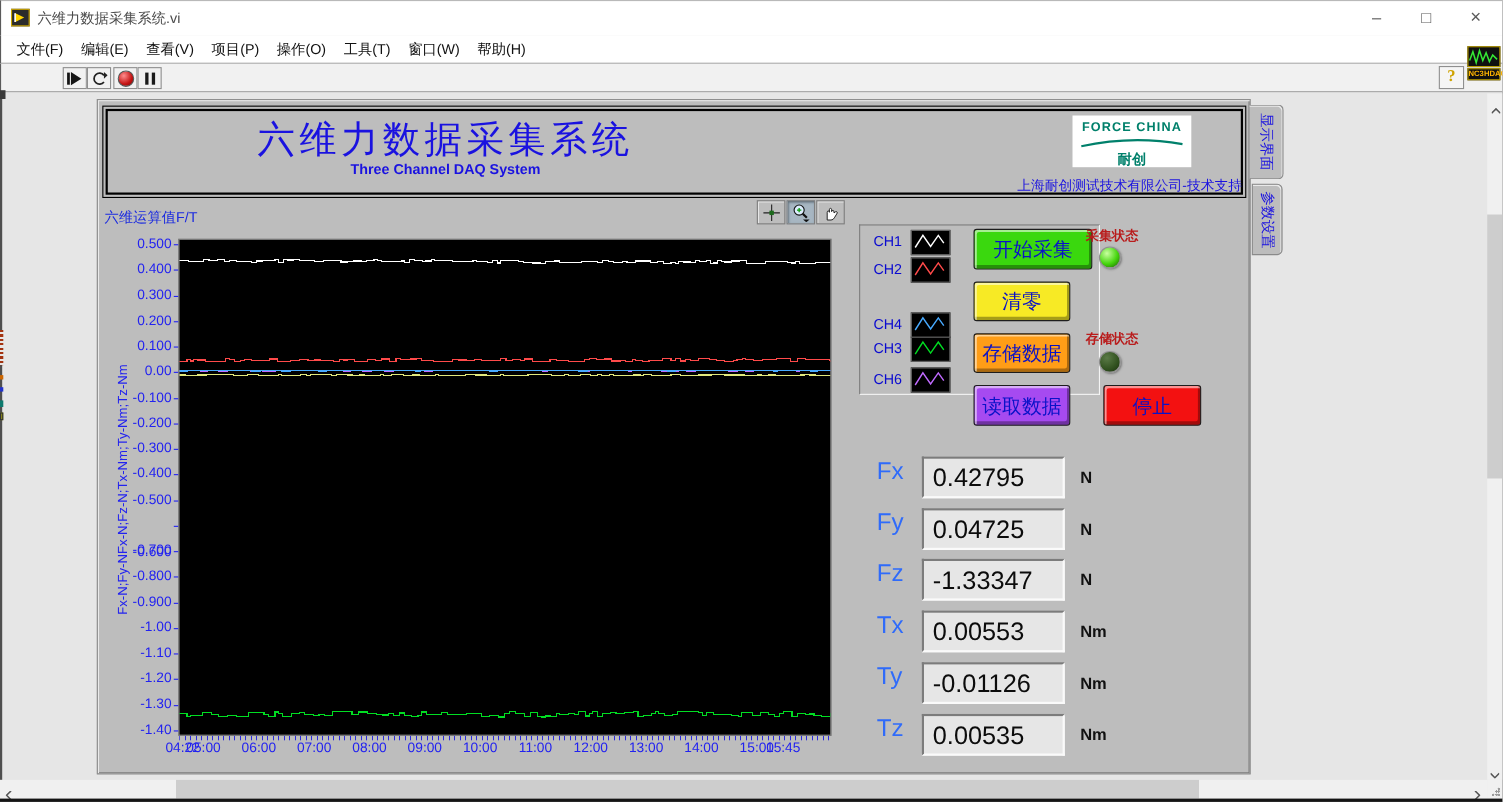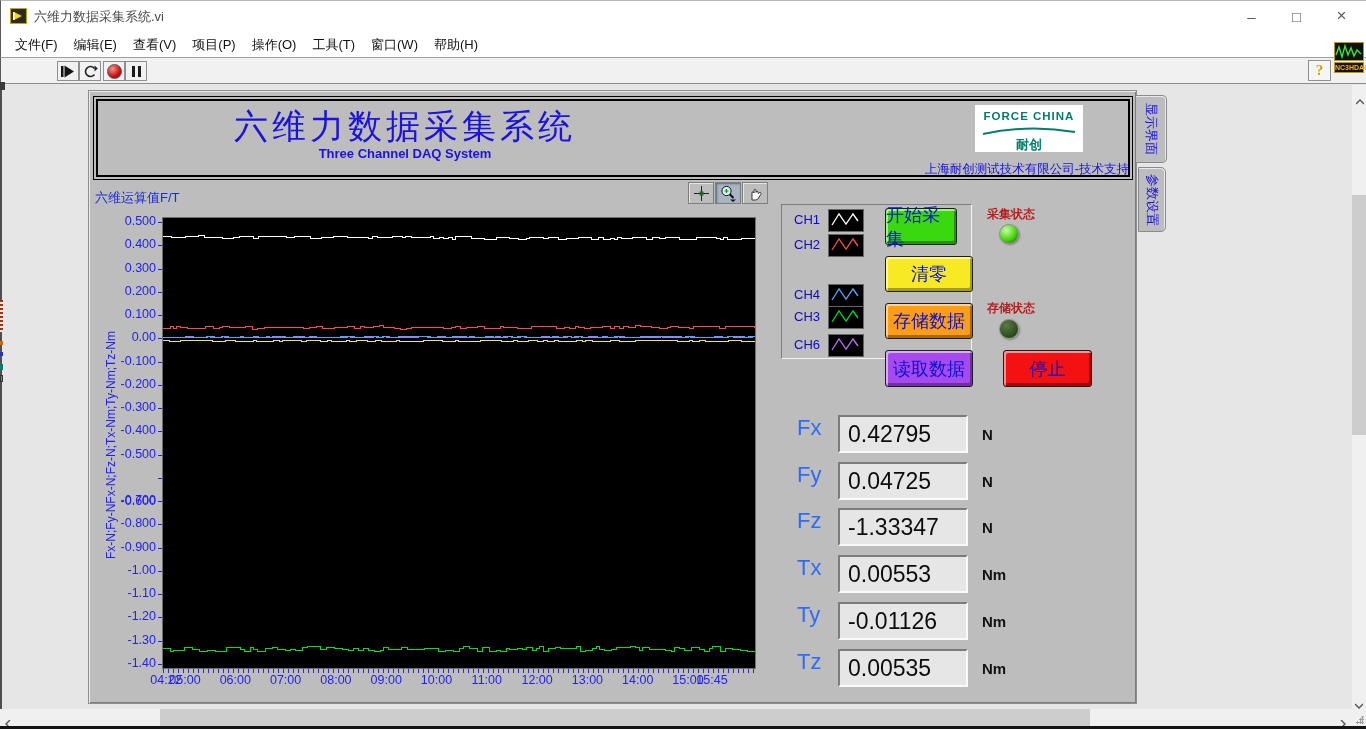--- a/index.html
+++ b/index.html
@@ -47,21 +47,21 @@
   .ylabel{left:96px;top:290px;width:30px;height:310px;}
   .ylabel span{position:absolute;left:50%;top:50%;transform:translate(-50%,-50%) rotate(-90deg);white-space:nowrap;font-size:12px;}
   .plot{left:163px;top:218px;width:592px;height:450px;background:#000;outline:1px solid #6f6f6f;}
   .xtickstrip{left:163px;top:669px;width:592px;height:4px;background:repeating-linear-gradient(to right,#2a2ae0 0 1px,transparent 1px 5px);}
   .ytick{position:absolute;width:56px;text-align:right;font-size:12.5px;color:#2222f0;}
   .ytickdash{position:absolute;width:4px;height:1px;background:#2222f0;}
   .xtick{position:absolute;font-size:12.5px;color:#2222f0;transform:translateX(-50%);white-space:nowrap;}
   .blue{color:#1a12e0;}
 
   
-  .legend{left:781px;top:204px;width:191px;height:155px;border-top:1px solid #7d7d7d;border-left:1px solid #7d7d7d;border-right:1px solid #f4f4f4;border-bottom:1px solid #f4f4f4;box-sizing:border-box;}
+  .legend{left:781px;top:204px;width:219px;height:155px;border-top:1px solid #7d7d7d;border-left:1px solid #7d7d7d;border-right:1px solid #f4f4f4;border-bottom:1px solid #f4f4f4;box-sizing:border-box;}
   .legend-item{position:absolute;left:0;width:100%;height:25px;}
   .legend-item .lg-label{position:absolute;left:12px;top:4px;font-size:13px;color:#0a0ad0;}
   .legend-item .lg-swatch{position:absolute;left:46px;top:1px;width:34px;height:21px;background:#000;border:1px solid #666;}
 
   
   .lvbtn{border:1px solid #1d1d1d;border-radius:3px;box-sizing:border-box;display:flex;align-items:center;justify-content:center;font-size:18px;box-shadow:inset 2px 2px 0 rgba(255,255,255,.55),inset -2px -3px 0 rgba(0,0,0,.33);}
   .led{width:18px;height:18px;border-radius:50%;border:1px solid #8f8f8f;box-shadow:1px 1px 2px rgba(0,0,0,.35);}
   .led-label{font-size:12px;color:#b91c1c;font-weight:bold;}
 
   
@@ -295,21 +295,21 @@
           </svg></span>
       </div>
     <div class="legend-item" style="top:128px;">
         <span class="lg-label">CH6</span>
         <span class="lg-swatch"><svg width="32" height="19">
             <polyline class="lg-line" points="3,15 10,4 17,14 24,4 29,11" fill="none" stroke-width="1.3" stroke="#c06aff"></polyline>
           </svg></span>
       </div>
   </div>
 
-  <div class="abs lvbtn" style="left: 885px; top: 208px; width: 72px; height: 37px; background: rgb(58, 216, 14); color: rgb(10, 18, 200);">
+  <div class="abs lvbtn" style="left: 885px; top: 208px; width: 108px; height: 37px; background: rgb(58, 216, 14); color: rgb(10, 18, 200);">
       <span>开始采集</span>
     </div>
   <div class="abs lvbtn" style="left: 885px; top: 256px; width: 88px; height: 36px; background: rgb(247, 234, 37); color: rgb(10, 18, 200);">
       <span>清零</span>
     </div>
   <div class="abs lvbtn" style="left: 885px; top: 303px; width: 88px; height: 36px; background: rgb(255, 157, 23); color: rgb(10, 18, 200);">
       <span>存储数据</span>
     </div>
   <div class="abs lvbtn" style="left: 885px; top: 350px; width: 88px; height: 37px; background: rgb(166, 74, 240); color: rgb(10, 18, 200);">
       <span>读取数据</span>

